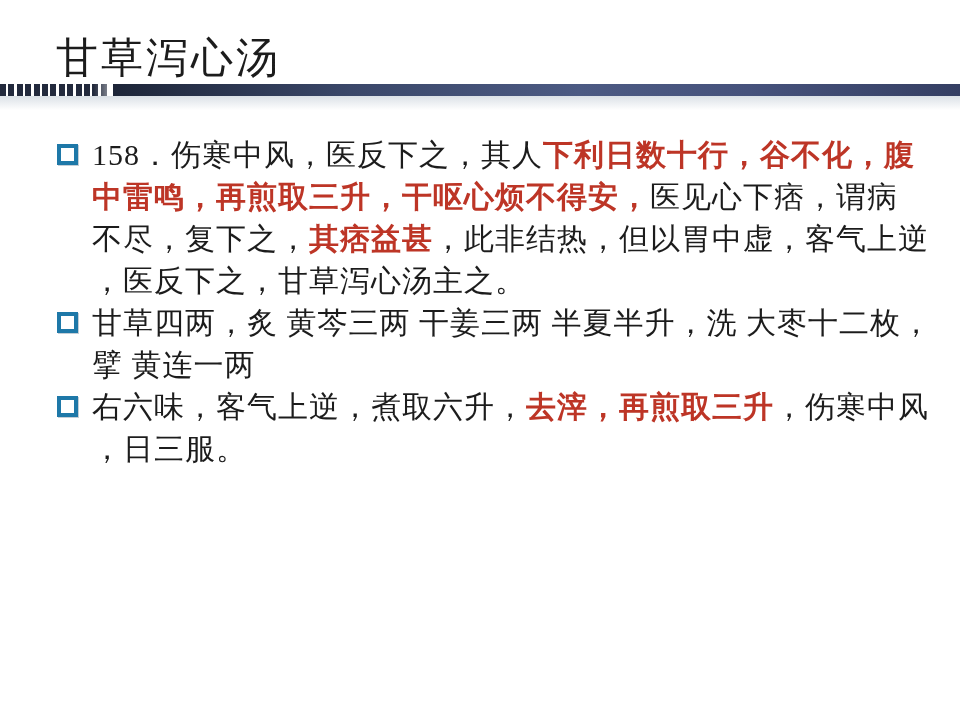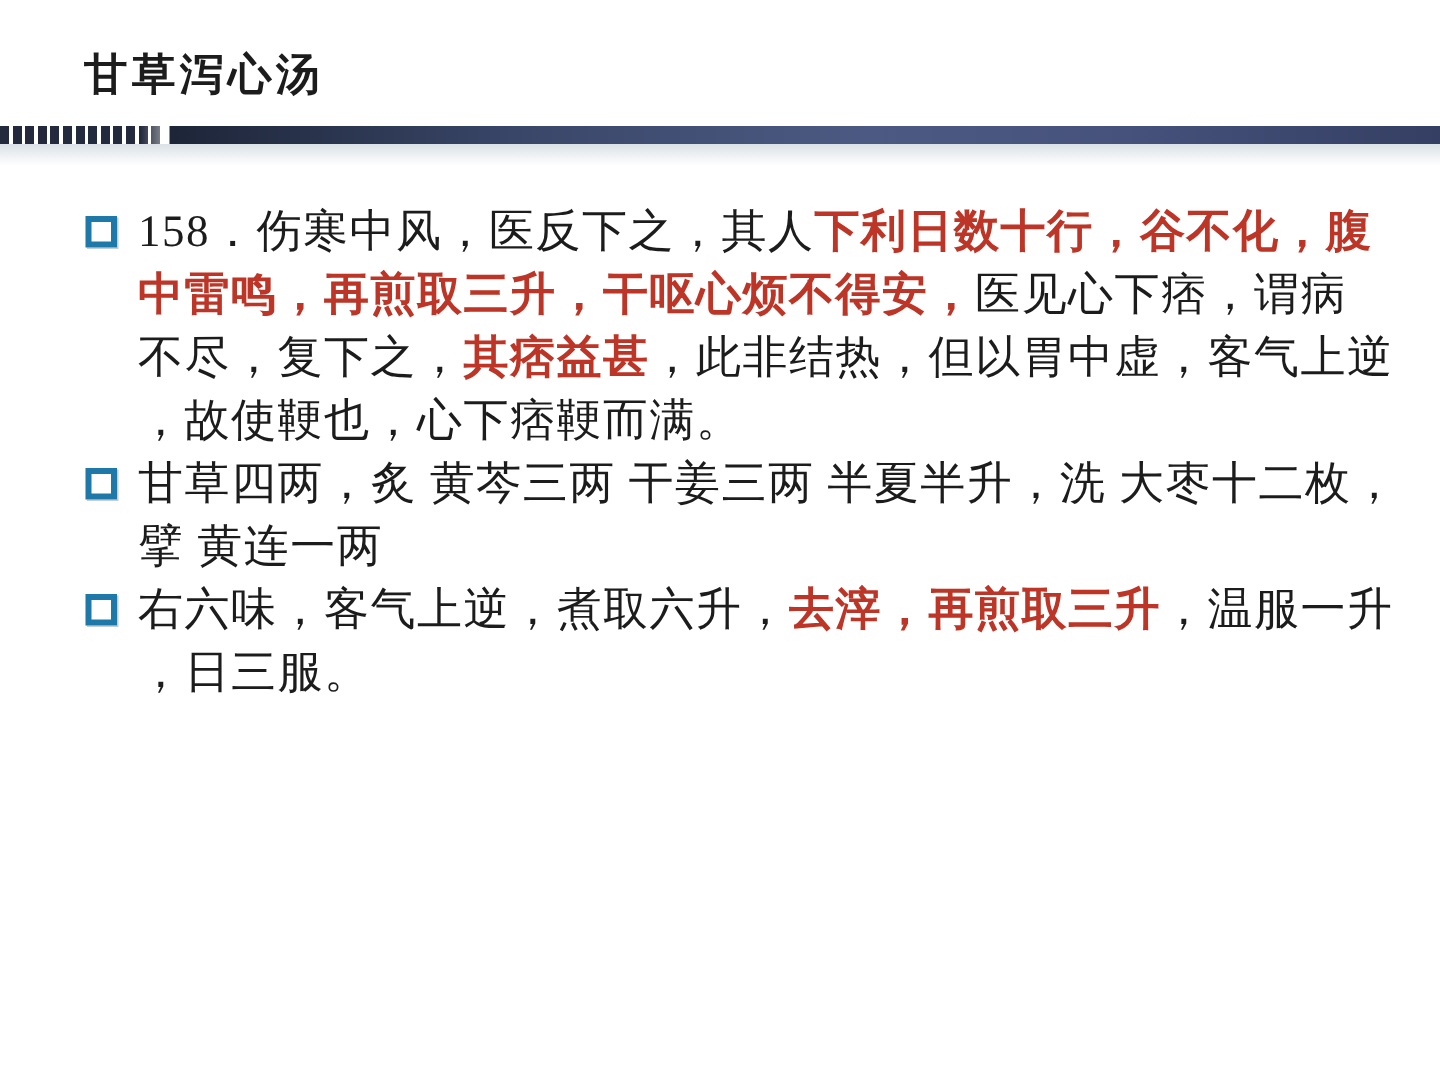--- a/index.html
+++ b/index.html
@@ -13,22 +13,22 @@
     height: 720px;
     background: #ffffff;
     overflow: hidden;
     font-family: "Liberation Serif", "DejaVu Serif", serif;
   }
   .slide-title {
     position: absolute;
     left: 56px;
     top: 30px;
     font-family: "Liberation Sans", "DejaVu Sans", sans-serif;
-    font-size: 29px;
-    font-weight: 700;
+    font-size: 42px;
+    font-weight: 400;
     color: var(--ink, #161616);
     letter-spacing: 3px;
     white-space: nowrap;
   }
   
   .bar-squares {
     position: absolute;
     left: 0;
     top: 84px;
     width: 109px;
@@ -97,31 +97,31 @@
   <div class="bar-main"></div>
   <div class="bar-shadow"></div>
 
   <div class="slide-body">
       <div class="bullet-row">
         <span class="bullet-square"></span>
         <div class="bullet-text">
           <div class="line"><span class="seg">158．伤寒中风，医反下之，其人</span><span class="seg em">下利日数十行，谷不化，腹</span></div>
           <div class="line"><span class="seg em">中雷鸣，再煎取三升，干呕心烦不得安，</span><span class="seg">医见心下痞，谓病</span></div>
           <div class="line"><span class="seg">不尽，复下之，</span><span class="seg em">其痞益甚</span><span class="seg">，此非结热，但以胃中虚，客气上逆</span></div>
-          <div class="line"><span class="seg">，故使鞕也，心下痞鞕而满。</span></div>
+          <div class="line"><span class="seg">，医反下之，甘草泻心汤主之。</span></div>
         </div>
       </div>
       <div class="bullet-row">
         <span class="bullet-square"></span>
         <div class="bullet-text">
           <div class="line"><span class="seg">甘草四两，炙 黄芩三两 干姜三两 半夏半升，洗 大枣十二枚，</span></div>
           <div class="line"><span class="seg">擘 黄连一两</span></div>
         </div>
       </div>
       <div class="bullet-row">
         <span class="bullet-square"></span>
         <div class="bullet-text">
-          <div class="line"><span class="seg">右六味，客气上逆，煮取六升，</span><span class="seg em">去滓，再煎取三升</span><span class="seg">，温服一升</span></div>
+          <div class="line"><span class="seg">右六味，客气上逆，煮取六升，</span><span class="seg em">去滓，再煎取三升</span><span class="seg">，伤寒中风</span></div>
           <div class="line"><span class="seg">，日三服。</span></div>
         </div>
       </div>
     </div>
 </div>
 
 </body></html>

